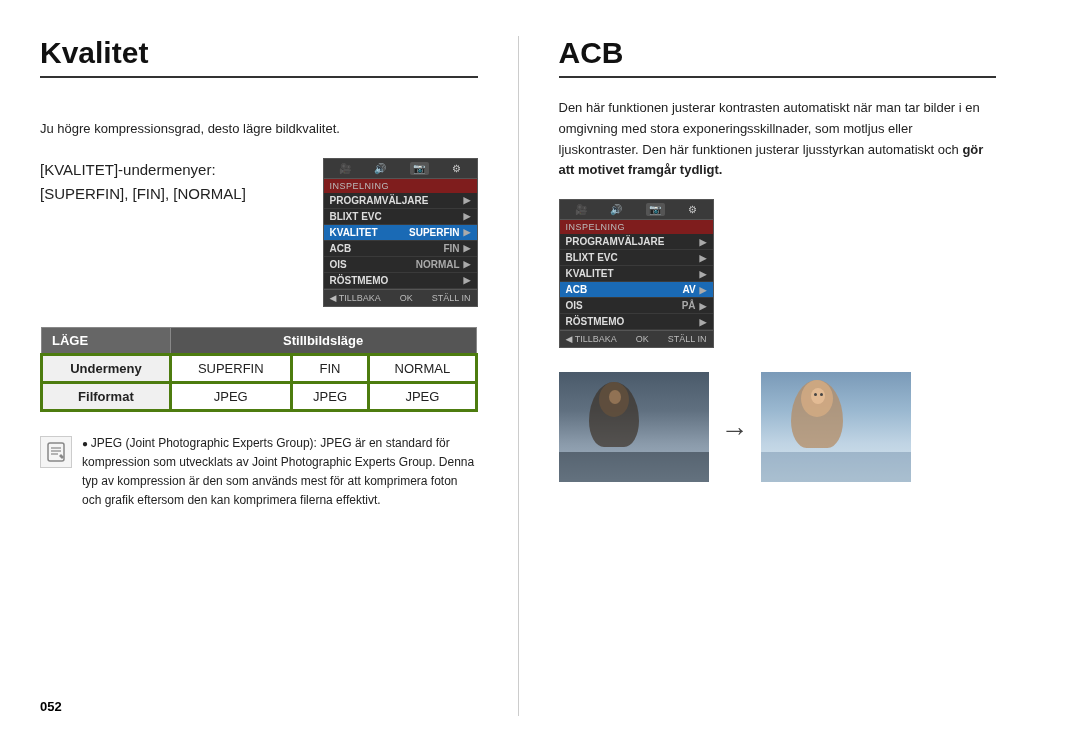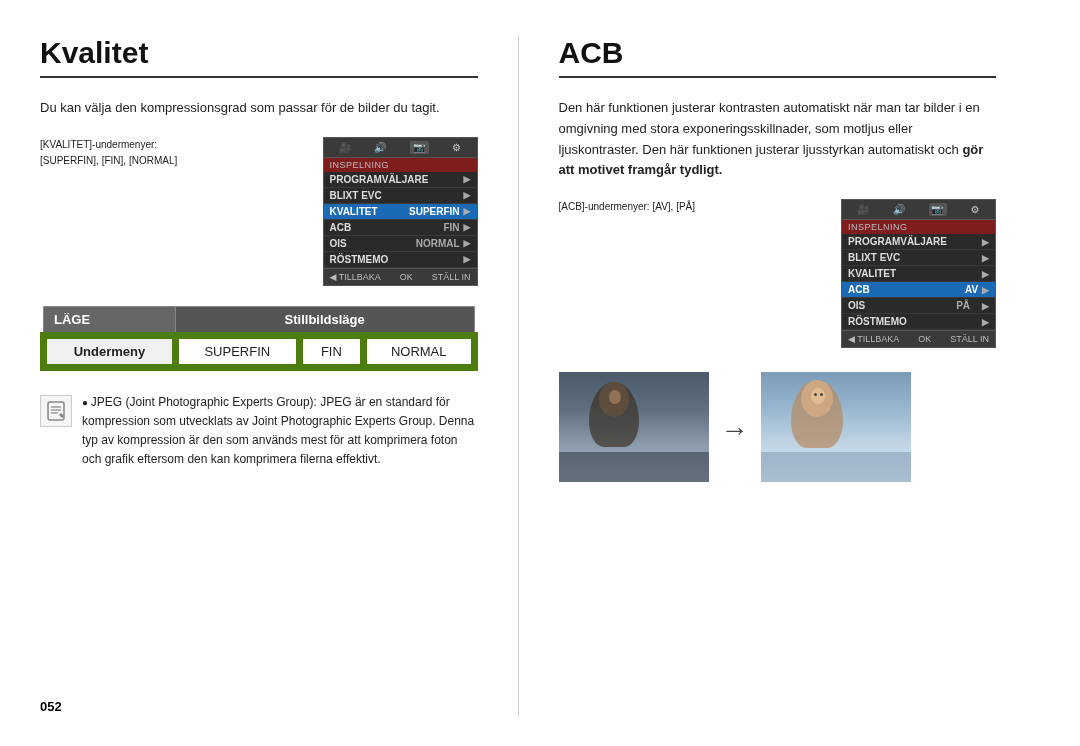--- a/index.html
+++ b/index.html
@@ -58,21 +58,21 @@
     }
 
     .submenu-section {
       display: flex;
       align-items: flex-start;
       gap: 16px;
       margin-top: 4px;
     }
 
     .submenu-text {
-      font-size: 10px;
+      font-size: 15px;
       line-height: 1.6;
       flex: 1;
     }
 
     
     .camera-menu {
       width: 155px;
       background: #2a2a2a;
       border: 1px solid #555;
       flex-shrink: 0;
@@ -167,21 +167,21 @@
     }
 
     .quality-table th.label-col {
       background: #666;
       text-align: left;
     }
 
     .quality-table td {
       padding: 5px 10px;
       text-align: center;
-      border: 7px solid #4d7c0f;
+      border: 3px solid #4d7c0f;
       background: #fff;
     }
 
     .quality-table td.label-col {
       font-weight: bold;
       text-align: center;
       background: #f0f0f0;
     }
 
     
@@ -263,21 +263,22 @@
 </head>
 <body>
 
 <div class="page-container">
 
   <div class="left-column">
 
     <h1 class="section-title">Kvalitet</h1>
 
     <div class="intro-text">
-      <span>Du kan välja den kompressionsgrad som passar för de bilder du tagit.</span><br>
+      <br>
+      <span>Ju högre kompressionsgrad, desto lägre bildkvalitet.</span>
     </div>
 
     <div class="submenu-section">
       <div class="submenu-text">
         <span>[KVALITET]-undermenyer:</span><br>
         <span>[SUPERFIN], [FIN], [NORMAL]</span>
       </div>
 
       <div class="camera-menu">
         <div class="camera-menu-topbar">
@@ -335,20 +336,26 @@
           <th colspan="3">Stillbildsläge</th>
         </tr>
       </thead>
       <tbody>
         <tr>
           <td class="label-col">Undermeny</td>
           <td>SUPERFIN</td>
           <td>FIN</td>
           <td>NORMAL</td>
         </tr>
+        <tr>
+          <td class="label-col">Filformat</td>
+          <td>JPEG</td>
+          <td>JPEG</td>
+          <td>JPEG</td>
+        </tr>
       </tbody>
     </table>
 
     <div class="notes-section">
       <div class="note-icon">
         <svg viewBox="0 0 22 22">
           <rect x="3" y="2" width="16" height="18" rx="2" fill="none" stroke="#888" stroke-width="1.5"></rect>
           <line x1="6" y1="7" x2="16" y2="7" stroke="#888" stroke-width="1.2"></line>
           <line x1="6" y1="10" x2="16" y2="10" stroke="#888" stroke-width="1.2"></line>
           <line x1="6" y1="13" x2="13" y2="13" stroke="#888" stroke-width="1.2"></line>
@@ -364,23 +371,20 @@
 
   <div class="right-column">
 
     <h1 class="section-title">ACB</h1>
 
     <div class="intro-text">
       Den här funktionen justerar kontrasten automatiskt när man tar bilder i en omgivning med stora exponeringsskillnader, som motljus eller ljuskontraster. Den här funktionen justerar ljusstyrkan automatiskt och <strong>gör att motivet framgår tydligt.</strong>
     </div>
 
     <div class="submenu-section">
-      <div class="submenu-text">
-        <span>[ACB]-undermenyer: [AV], [PÅ]</span>
-      </div>
 
       <div class="camera-menu">
         <div class="camera-menu-topbar">
           <span>🎥</span>
           <span>🔊</span>
           <span class="active-icon">📷</span>
           <span>⚙</span>
         </div>
         <div class="camera-menu-title">INSPELNING</div>
         <div class="camera-menu-item">
@@ -397,21 +401,21 @@
         </div>
         <div class="camera-menu-item highlighted">
           <span>ACB</span>
           <span style="display:flex;align-items:center;gap:4px;">
             <span class="submenu-val">AV</span>
             <span class="arrow">▶</span>
           </span>
         </div>
         <div class="camera-menu-item">
           <span>OIS</span>
-          <span style="display:flex;align-items:center;gap:12px;">
+          <span style="display:flex;align-items:center;gap:4px;">
             <span class="submenu-val">PÅ</span>
             <span class="arrow">▶</span>
           </span>
         </div>
         <div class="camera-menu-item">
           <span>RÖSTMEMO</span>
             <span class="arrow">▶</span>
         </div>
         <div class="camera-menu-bottom">
           <span>◀ TILLBAKA</span>

